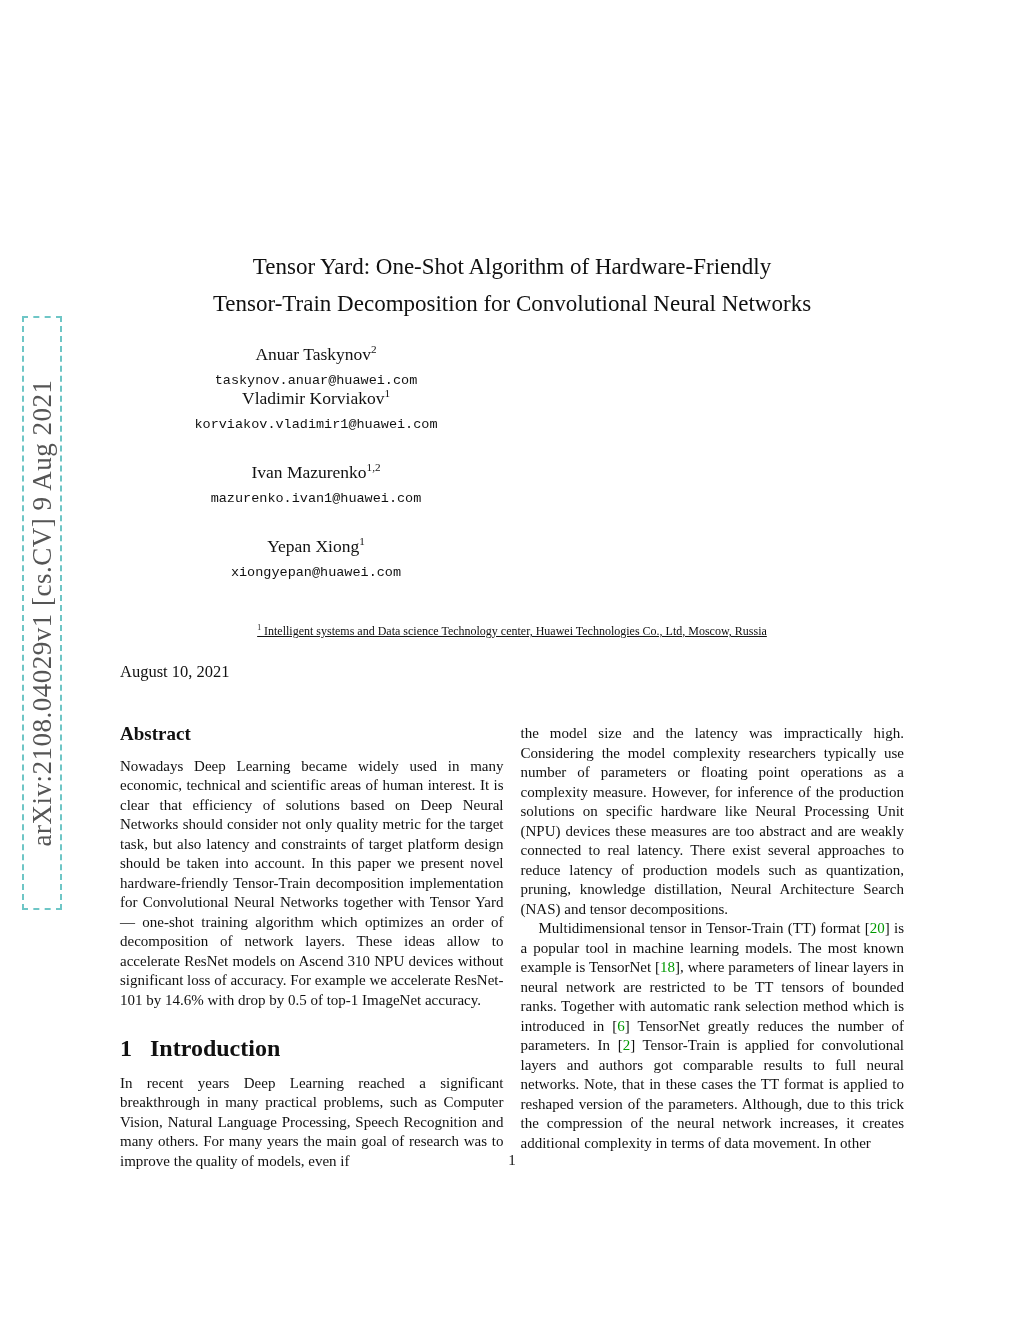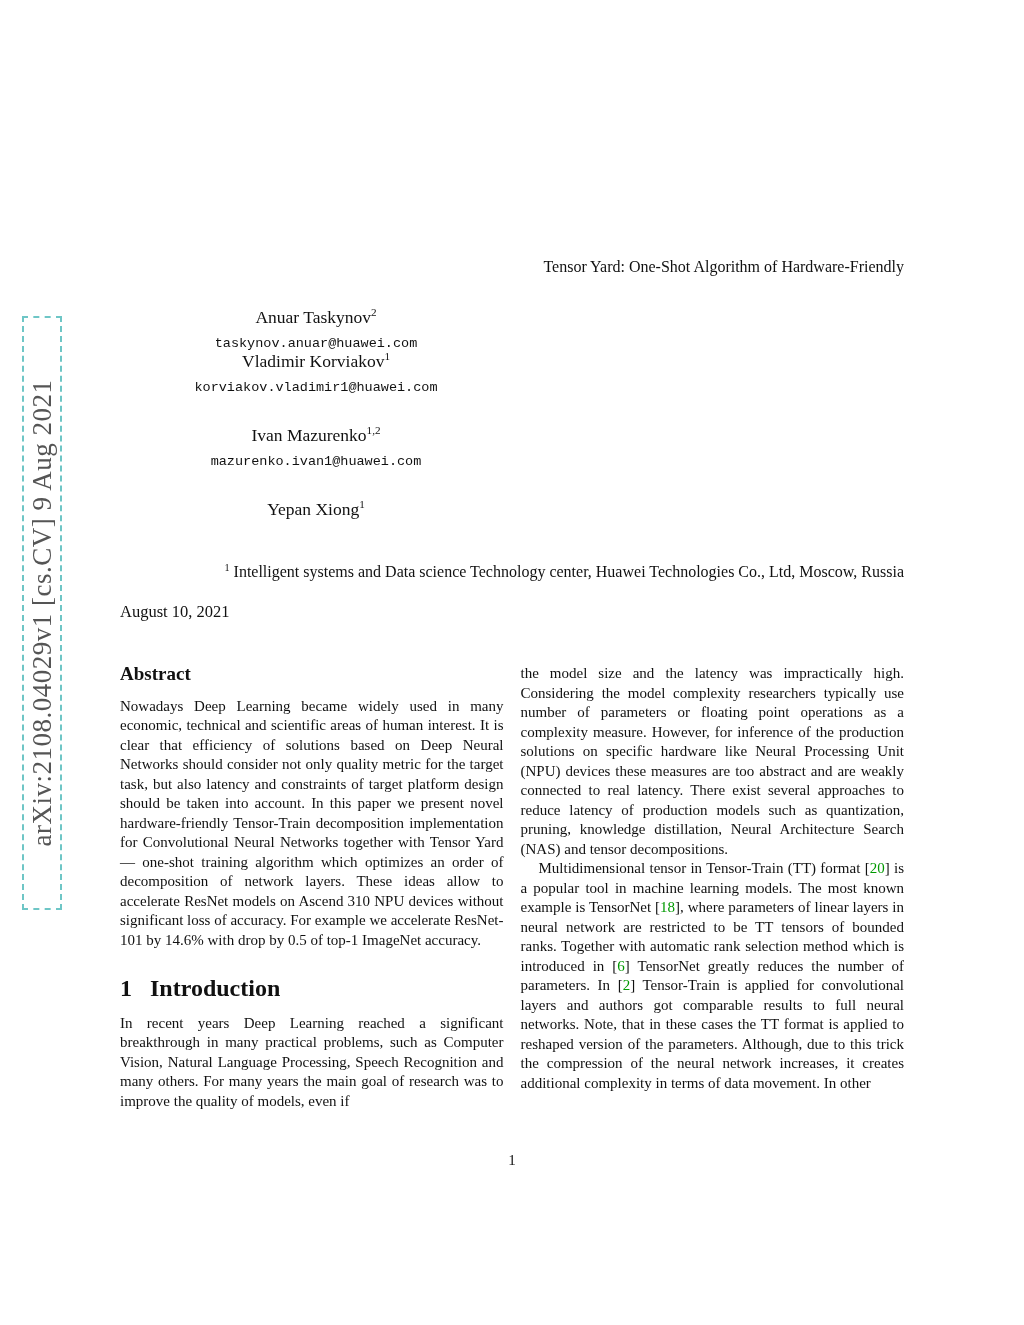--- a/index.html
+++ b/index.html
@@ -33,22 +33,22 @@
     letter-spacing: 0.5px;
   }
   .content {
     position: absolute;
     left: 120px;
     top: 0;
     width: 784px;
   }
   .title {
     margin-top: 248px;
-    text-align: right;
-    font-size: 16px;
+    text-align: center;
+    font-size: 23px;
     font-weight: normal;
     line-height: 37px;
   }
   .authors {
     display: flex;
     flex-wrap: wrap;
     margin-top: 22px;
     flex-direction: column;
   }
   .author {
@@ -58,23 +58,24 @@
   .author:nth-child(n+3) { margin-top: 30px; }
   .author-name { font-size: 17.5px; }
   .author-email {
     font-family: "Liberation Mono", monospace;
     font-size: 13.5px;
     margin-top: 8px;
   }
   sup { font-size: 64%; line-height: 0; }
   .affiliations {
     margin-top: 38px;
-    text-align: right;
-    font-size: 16px;
+    text-align: center;
+    font-size: 12px;
     line-height: 27px;
+    text-decoration: underline;
   }
   .date {
     margin-top: 17px;
     font-size: 16.5px;
   }
   .columns {
     display: flex;
     gap: 17px;
     margin-top: 42px;
   }
@@ -117,37 +118,39 @@
 <div class="page">
 
   <div class="watermark-box" style="border-color: rgb(110, 198, 198);">
     <span class="watermark-text" style="color: rgb(85, 85, 85);">arXiv:2108.04029v1  [cs.CV]  9 Aug 2021</span>
   </div>
 
   <div class="content">
 
     <h1 class="title">
       <span>Tensor Yard: One-Shot Algorithm of Hardware-Friendly</span><br>
+      <span>Tensor-Train Decomposition for Convolutional Neural Networks</span>
     </h1>
 
     <div class="authors">
       <div class="author">
         <div class="author-name"><span>Anuar Taskynov</span><sup>2</sup></div>
         <div class="author-email">taskynov.anuar@huawei.com</div>
       </div>
       <div class="author">
         <div class="author-name"><span>Vladimir Korviakov</span><sup>1</sup></div>
         <div class="author-email">korviakov.vladimir1@huawei.com</div>
       </div>
       <div class="author">
         <div class="author-name"><span>Ivan Mazurenko</span><sup>1,2</sup></div>
         <div class="author-email">mazurenko.ivan1@huawei.com</div>
       </div>
       <div class="author">
         <div class="author-name"><span>Yepan Xiong</span><sup>1</sup></div>
+        <div class="author-email">xiongyepan@huawei.com</div>
       </div>
     </div>
 
     <div class="affiliations">
       <div class="affiliation"><sup>1</sup><span> Intelligent systems and Data science Technology center, Huawei Technologies Co., Ltd, Moscow, Russia</span></div>
     </div>
 
     <div class="date">August 10, 2021</div>
 
     <div class="columns">

